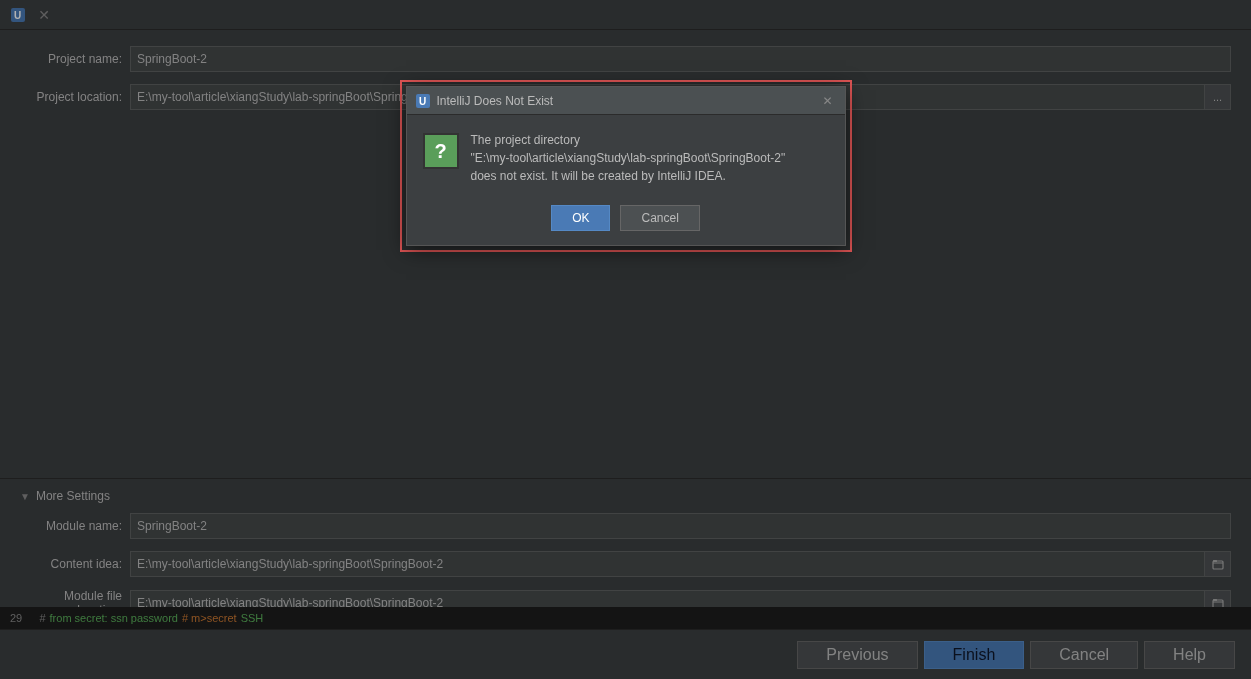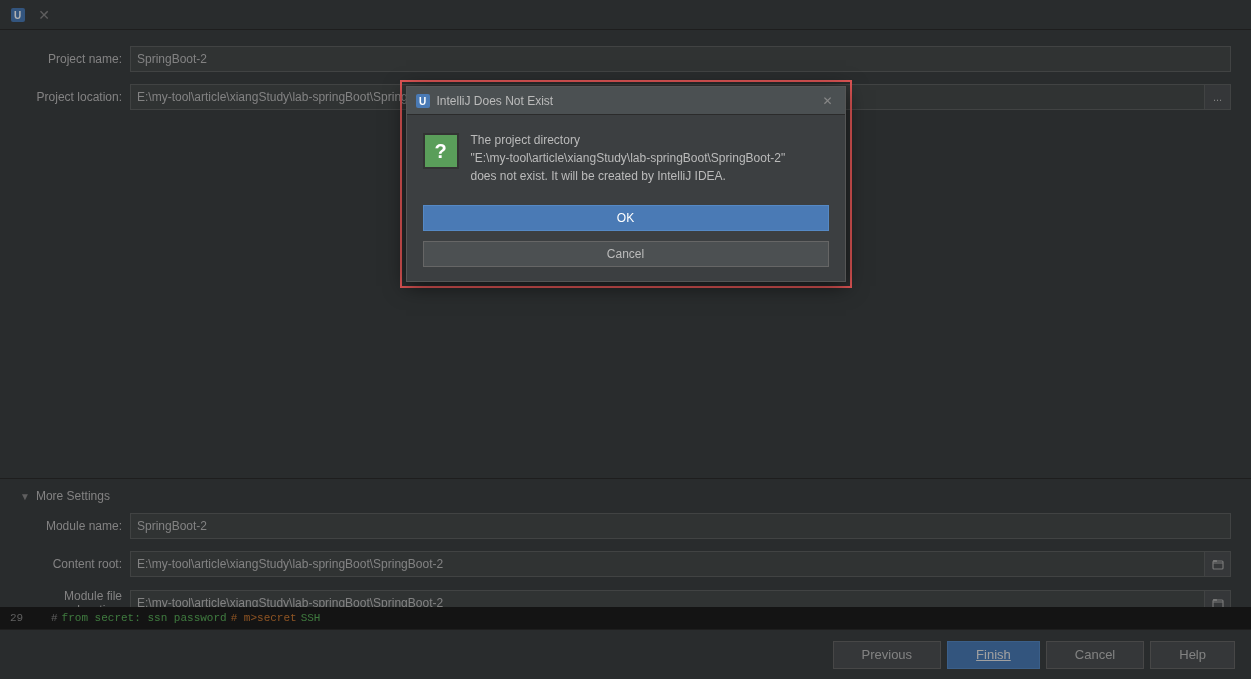--- a/index.html
+++ b/index.html
@@ -176,21 +176,20 @@
       font-size: 12px;
       color: #bbbbbb;
       line-height: 1.5;
     }
 
     .dialog-buttons {
       display: flex;
       justify-content: center;
       gap: 10px;
       padding: 8px 16px 14px 16px;
-      flex-direction: column;
     }
     .dialog-btn {
       height: 26px;
       padding: 0 20px;
       font-size: 12px;
       cursor: pointer;
       border: 1px solid #666;
       background: #4c5052;
       color: #bbbbbb;
     }
@@ -241,32 +240,31 @@
       border-top: 1px solid #2b2b2b;
       display: flex;
       align-items: center;
       justify-content: flex-end;
       padding: 0 16px;
       gap: 6px;
     }
     .bottom-btn {
       height: 28px;
       padding: 0 28px;
-      font-size: 13px;
+      font-size: 16px;
       cursor: pointer;
       border: 1px solid #666;
       background: #4c5052;
       color: #bbbbbb;
       min-width: 80px;
     }
     .bottom-btn-finish {
       background: #4a7ab5;
       border: 1px solid #5589c5;
-      color: #e5e5e5;
-      text-decoration: underline;
+      color: #0f172a;
     }
   </style>
 </head>
 <body>
 
 <div class="title-bar">
   <div class="title-bar-icon">
     <svg width="14" height="14" viewBox="0 0 14 14">
       <rect width="14" height="14" rx="2" fill="#4a7ab5"></rect>
       <text x="3" y="11" font-size="10" fill="white" font-weight="bold">U</text>
@@ -333,21 +331,21 @@
   </div>
 
   <div class="field-row">
     <span class="field-label">Module name:</span>
     <div class="field-input-wrap">
       <input class="field-input" type="text" value="SpringBoot-2" style="">
     </div>
   </div>
 
   <div class="field-row">
-    <span class="field-label">Content root:</span>
+    <span class="field-label">Content idea:</span>
     <div class="field-input-wrap">
       <input class="field-input" type="text" value="E:\my-tool\article\xiangStudy\lab-springBoot\SpringBoot-2" style="">
       <button class="browse-btn">
         <svg width="12" height="12" viewBox="0 0 12 12" fill="none">
           <rect x="1" y="3" width="10" height="8" rx="1" stroke="#aaa" stroke-width="1.2"></rect>
           <path d="M1 5h10" stroke="#aaa" stroke-width="1"></path>
           <rect x="1" y="2" width="4" height="2" rx="0.5" fill="#aaa"></rect>
         </svg>
       </button>
     </div>
@@ -378,19 +376,19 @@
   </div>
 </div>
 
 <div class="bottom-bar">
   <button class="bottom-btn">Previous</button>
   <button class="bottom-btn bottom-btn-finish">Finish</button>
   <button class="bottom-btn">Cancel</button>
   <button class="bottom-btn">Help</button>
 </div>
 
-<div style="position:absolute; bottom:50px; left:0; right:0; height:22px; background:#1e1e1e; display:flex; align-items:center; padding:0 10px; font-family:Liberation Mono, monospace; font-size:11px;">
+<div style="position:absolute; bottom:50px; left:0; right:0; height:22px; background:#1e1e1e; display:flex; align-items:center; padding:0 10px; font-family:Liberation Sans, sans-serif; font-size:11px;">
   <span style="color:#888;">29</span>
   <span style="color:#888; margin-left:8px;">&nbsp;&nbsp;&nbsp;#</span>
   <span style="color:#5aaf5a; margin-left:4px;">from secret: ssn password</span>
   <span style="color:#cc7832; margin-left:4px;"># m&gt;secret</span>
   <span style="color:#5aaf5a; margin-left:4px;">SSH</span>
 </div>
 
 </body></html>

